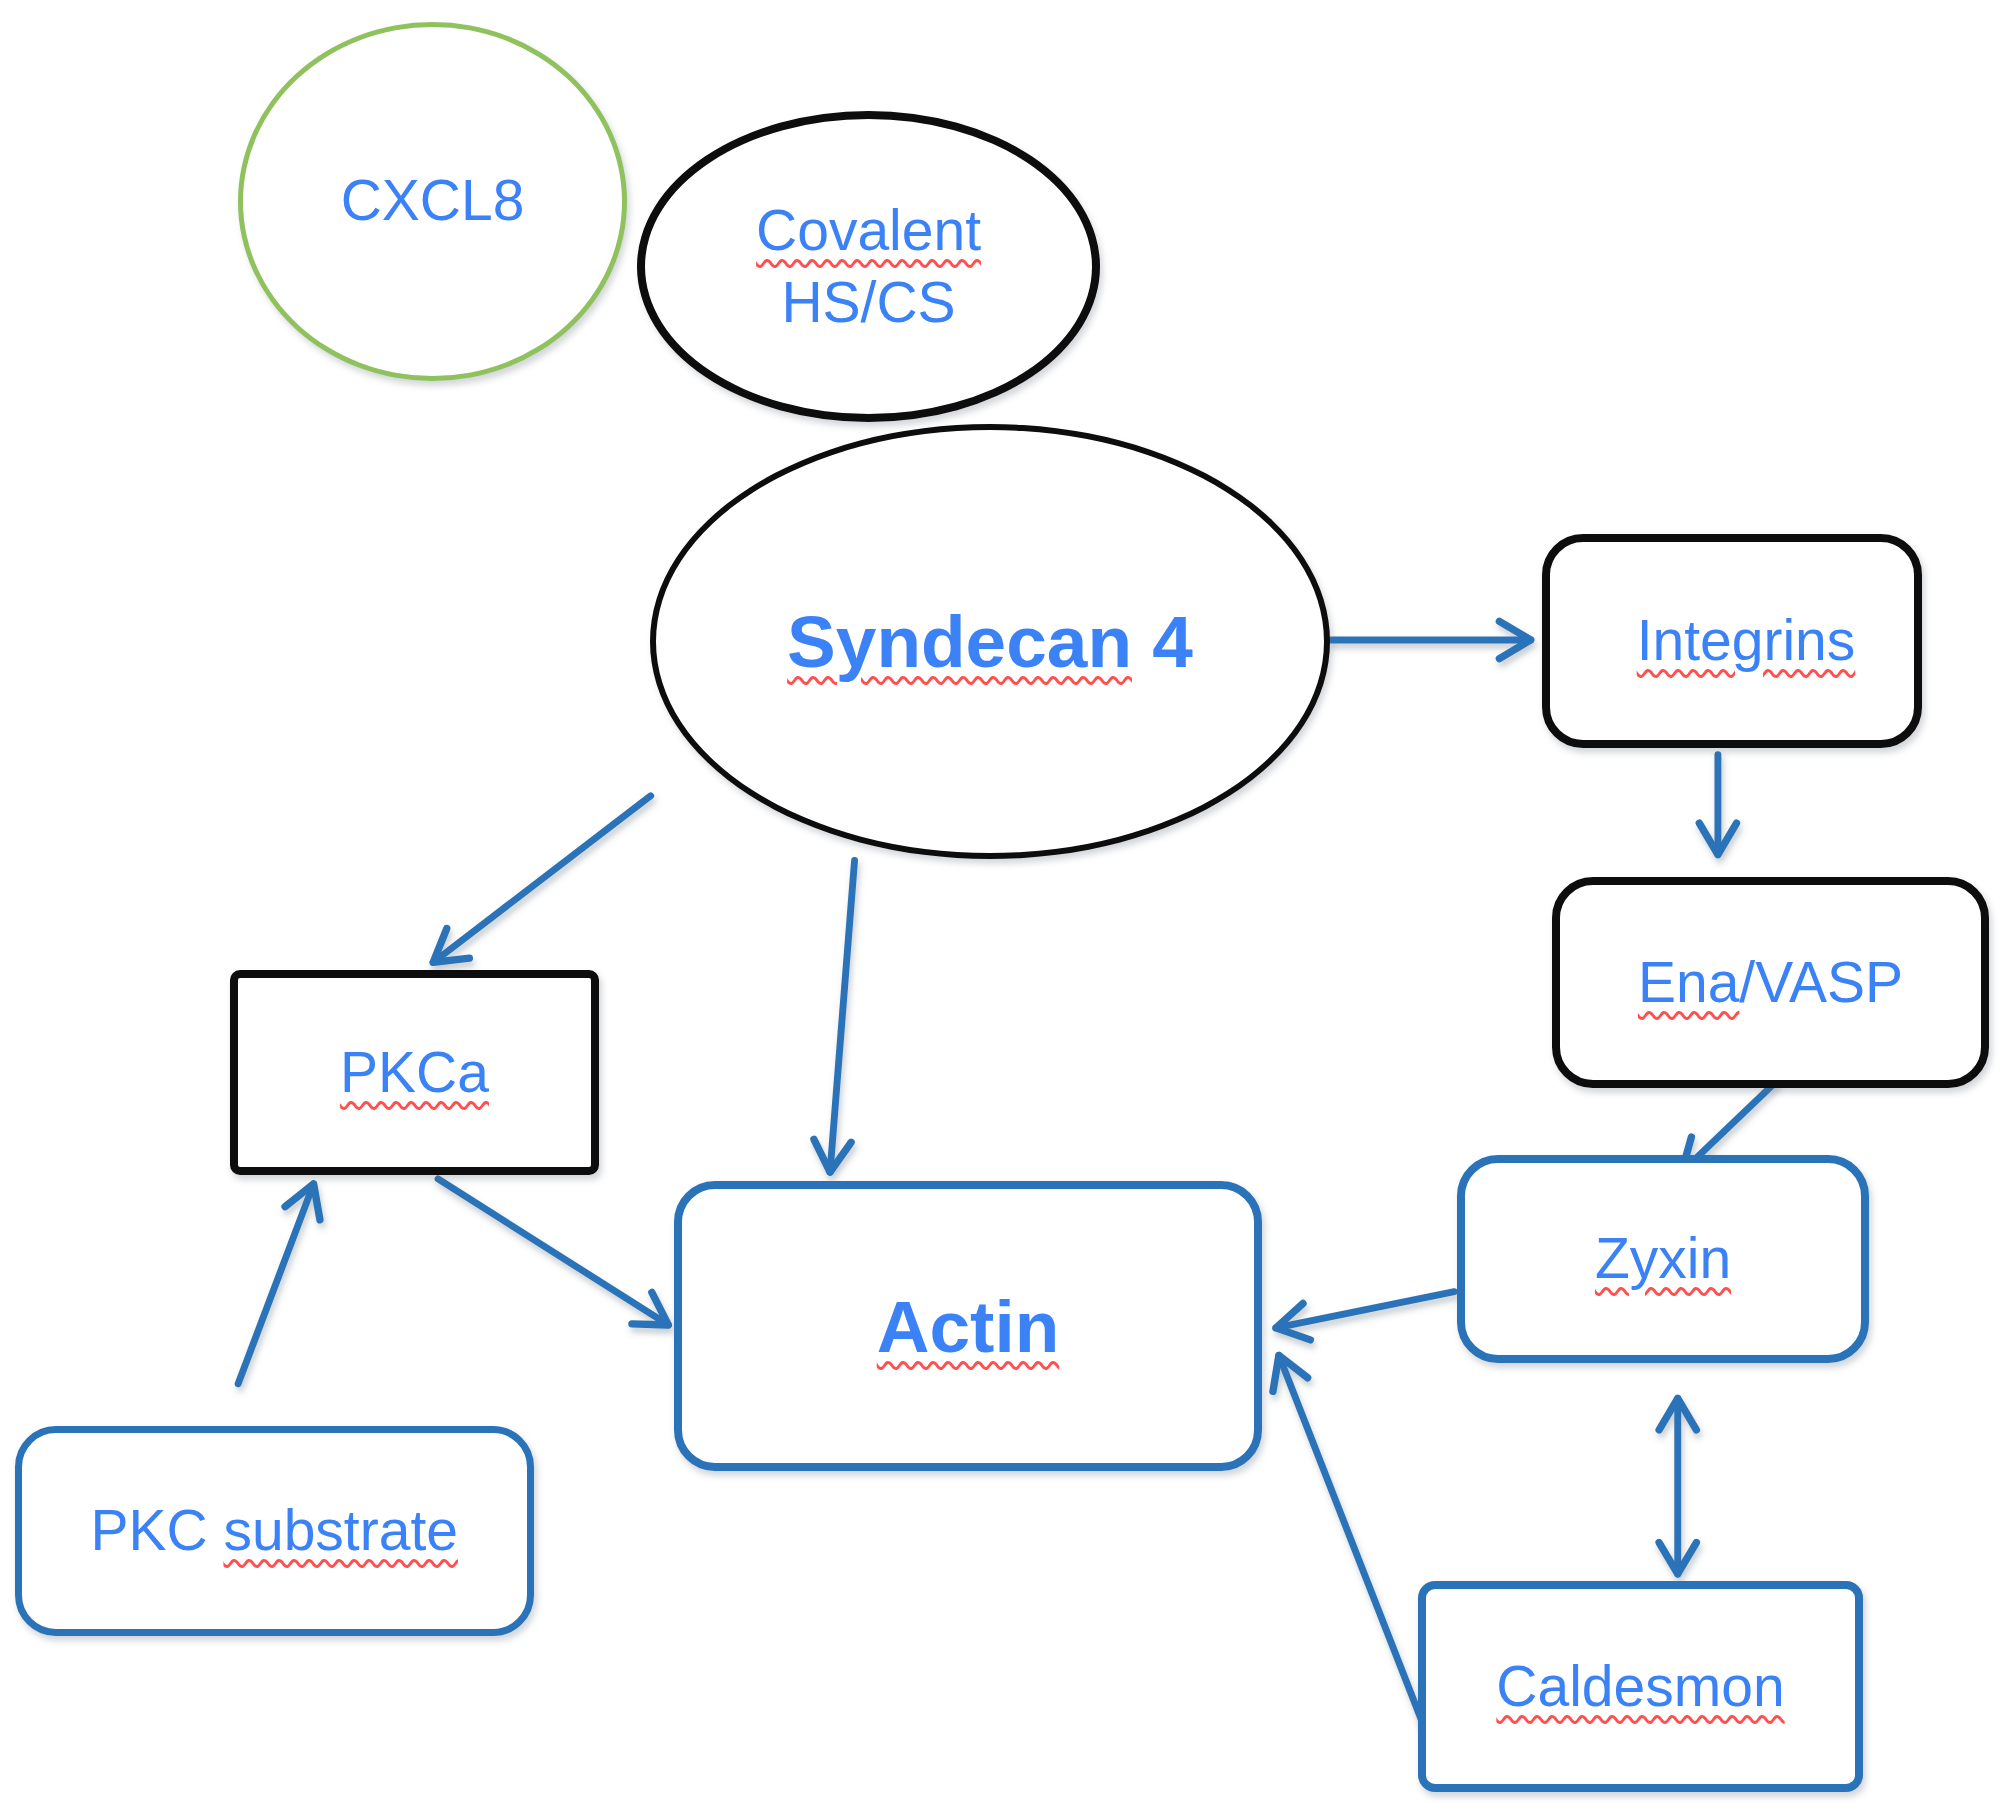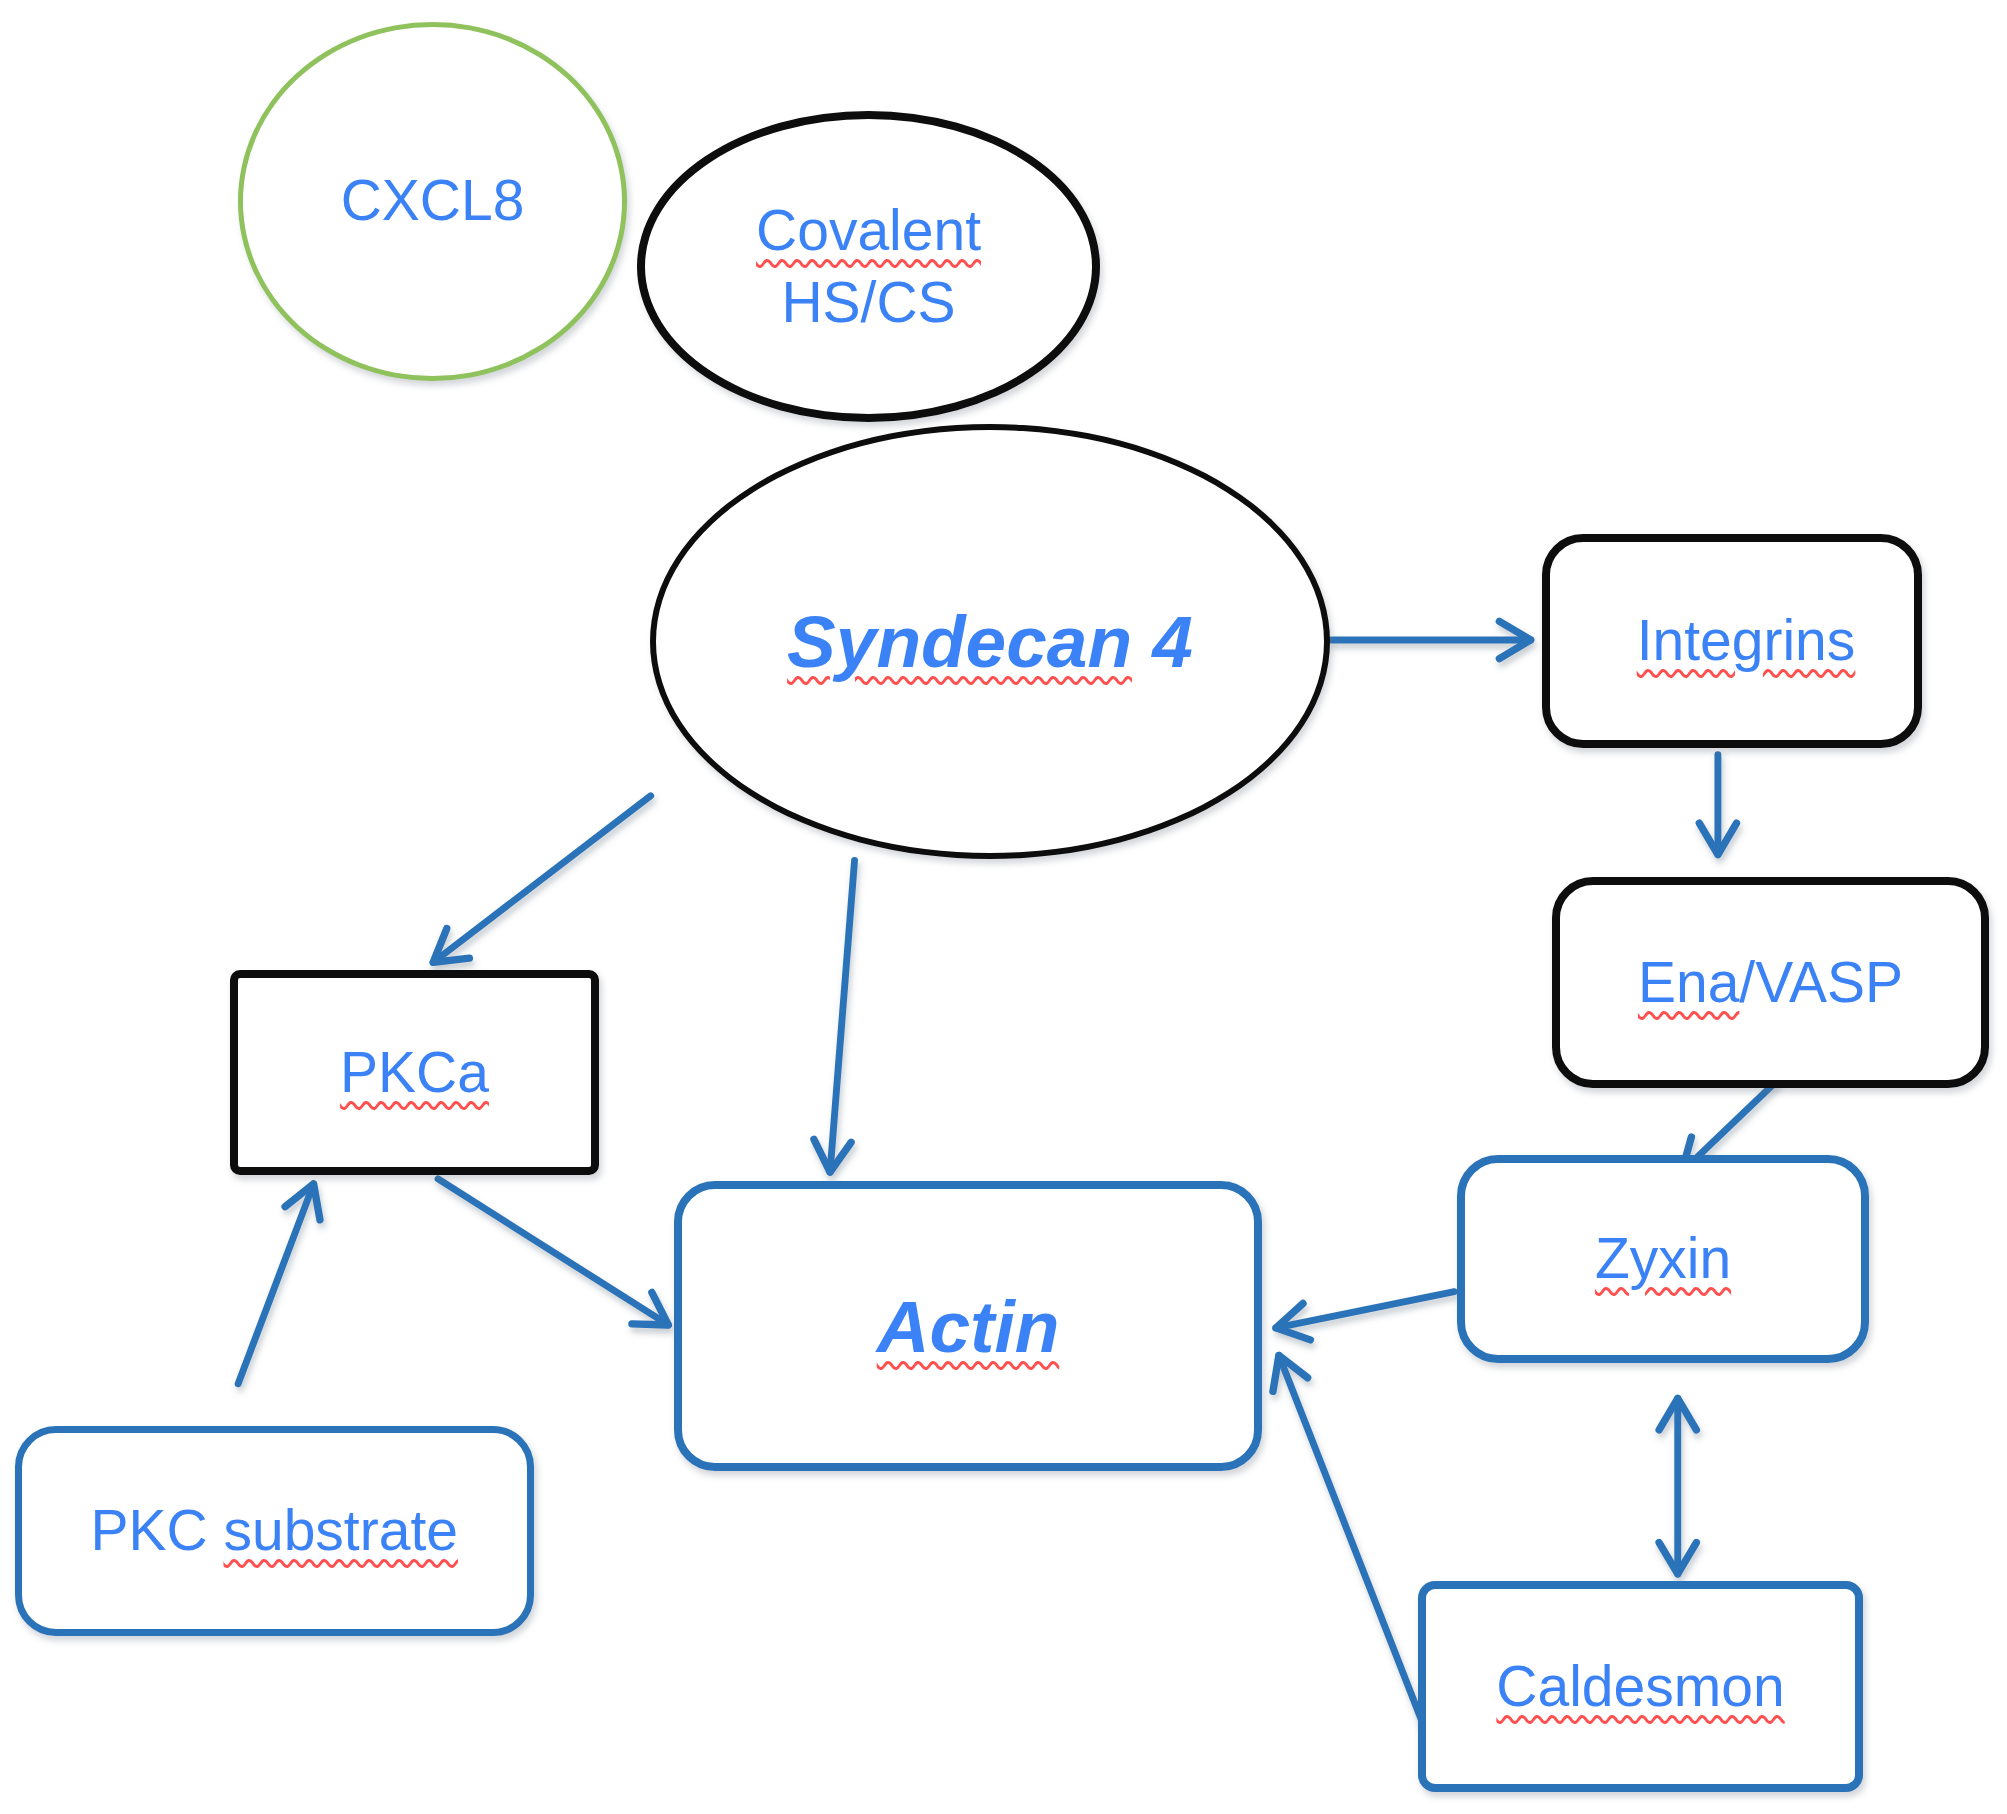--- a/index.html
+++ b/index.html
@@ -26,21 +26,21 @@
     box-shadow: 2.9px 4.9px 6.9px rgba(100,110,125,0.28);
   }
   .ellipse { border-radius: 50%; }
   .rrect   { border-radius: 41px; }
 
   .black-border  { border: 8.8px solid #0d0d0d; text-align: center; }
   .blue-border   { border: 8.8px solid #2A73B8; }
   .green-border  { border: 5.9px solid #8FC25D; }
 
   .t-normal { font-size: 57px; line-height: 1.25; }
-  .t-big    { font-size: 73px; font-weight: bold; font-style: italic; }
+  .t-big    { font-size: 73px; font-weight: bold; }
 
   .sq {
     text-decoration-line: underline;
     text-decoration-style: wavy;
     text-decoration-color: #FF5050;
     text-decoration-thickness: 2.5px;
     text-underline-offset: 8.8px;
   }
 
   

